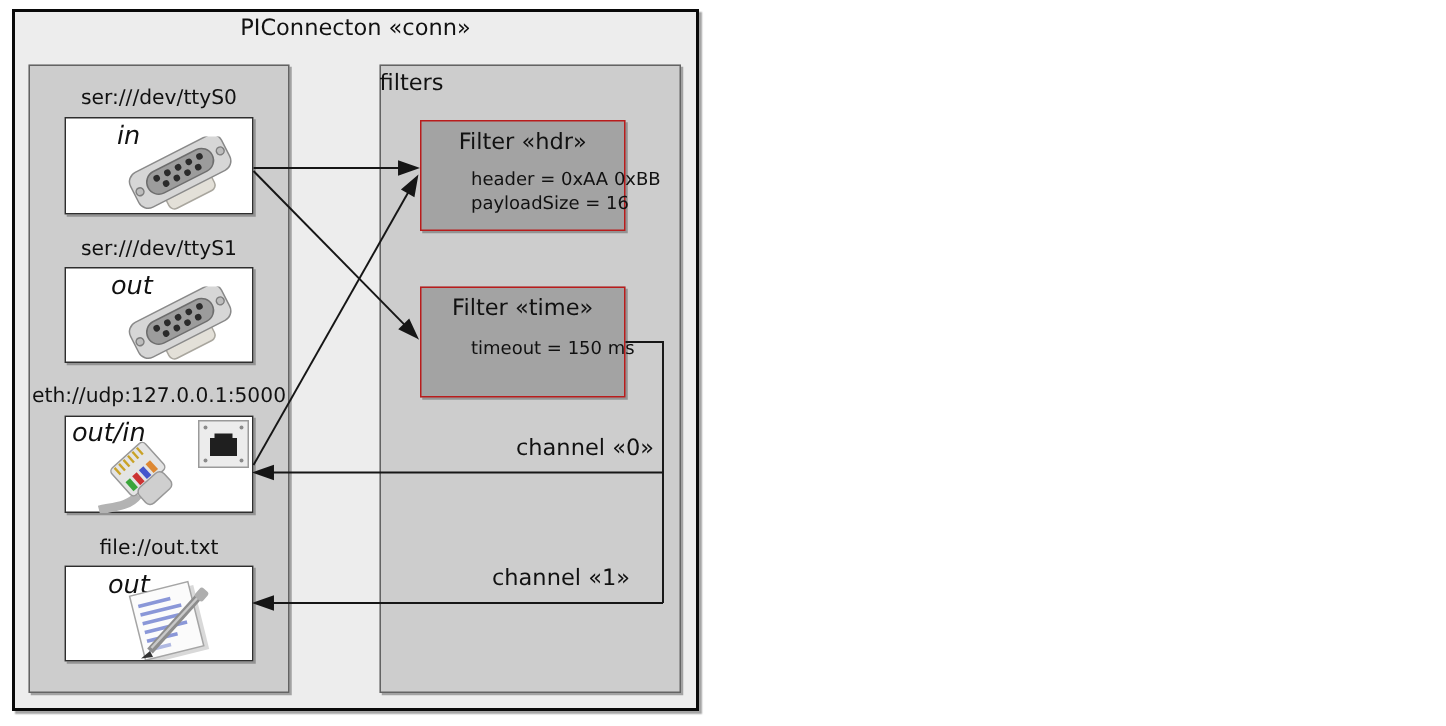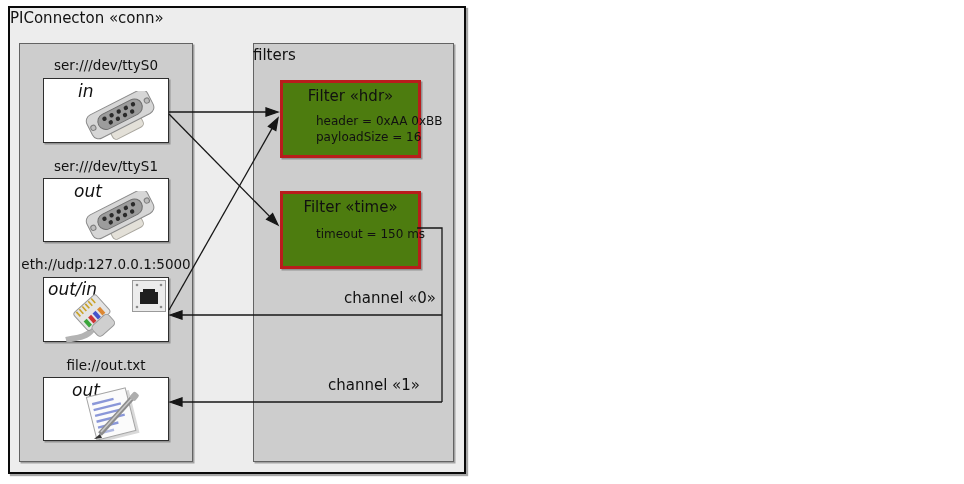--- a/index.html
+++ b/index.html
@@ -3,37 +3,37 @@
 <meta charset="utf-8">
 <style>
   html,body{margin:0;padding:0;background:#ffffff;width:964px;height:484px;
     font-family:"DejaVu Sans",sans-serif;color:#111;overflow:hidden;}
   .abs{position:absolute;}
   #stage{position:absolute;left:0;top:0;width:964px;height:484px;}
 
   
   #diagram{left:8px;top:6px;width:454px;height:464px;background:var(--canvas-fill,#ededed);
     border:2px solid #0a0a0a;box-shadow:2px 2px 1px rgba(0,0,0,0.35);}
-  #diagram-title{left:10px;top:9px;width:454px;font-size:15px;}
+  #diagram-title{left:10px;top:9px;width:454px;text-align:center;font-size:15px;}
 
   
   .gray-panel{background:var(--panel-fill,#cdcdcd);border:1px solid #636363;
     box-shadow:1.5px 1.5px 0 rgba(70,70,70,0.45);}
   #devices-panel{left:19px;top:43px;width:172px;height:417px;}
   #filters-panel{left:253px;top:43px;width:199px;height:417px;}
   #filters-title{left:253px;top:46px;width:199px;text-align:left;font-size:15px;}
 
   
   .device-caption{font-size:13.5px;white-space:nowrap;text-align:center;transform:translateX(-50%);}
   .device-box{background:#ffffff;border:1px solid #2e2e2e;
     box-shadow:1.5px 1.5px 0 rgba(90,90,90,0.5);font-style:italic;}
   .io-label{position:absolute;font-size:17px;line-height:20px;white-space:nowrap;}
 
   
-  .filter-box{background:#4d7c0f;border:3px solid #b91c1c;width:135px;height:72px;
+  .filter-box{background:#a3a3a3;border:1px solid #b91c1c;width:135px;height:72px;
     box-shadow:1.5px 1.5px 0 rgba(90,90,90,0.5);}
   .filter-title{position:absolute;left:0;top:4px;width:100%;text-align:center;font-size:15px;}
   .filter-attr{position:absolute;left:6px;font-size:12px;white-space:nowrap;margin-left:27px;}
 
   
   .channel-label{width:140px;text-align:right;font-size:15px;white-space:nowrap;}
 
   
   #wires{left:0;top:0;width:964px;height:484px;pointer-events:none;}
 

